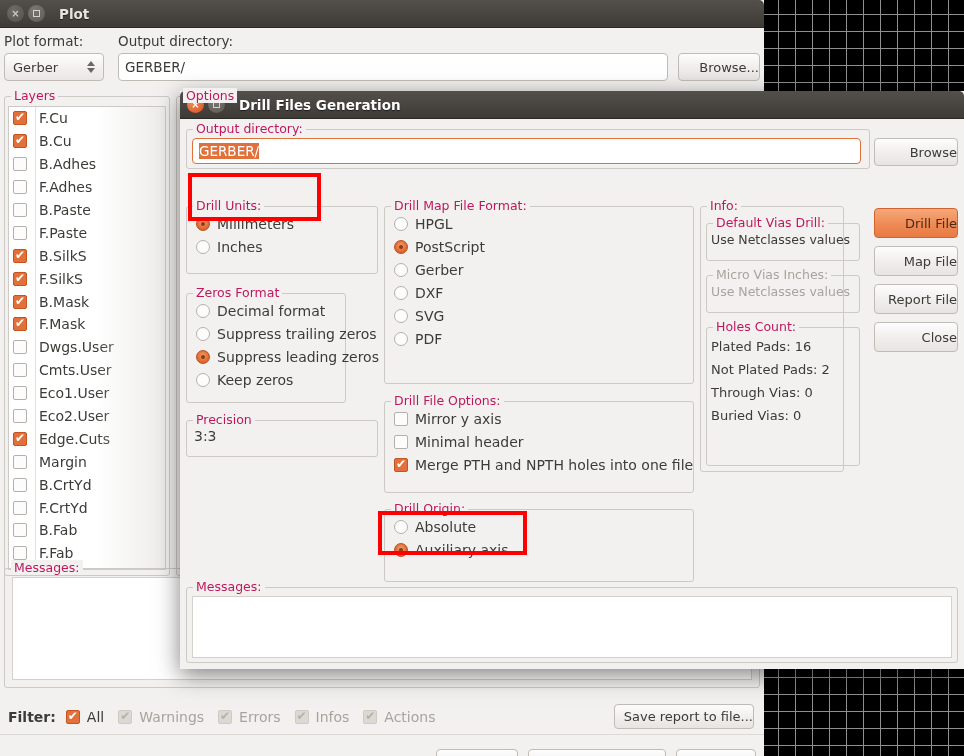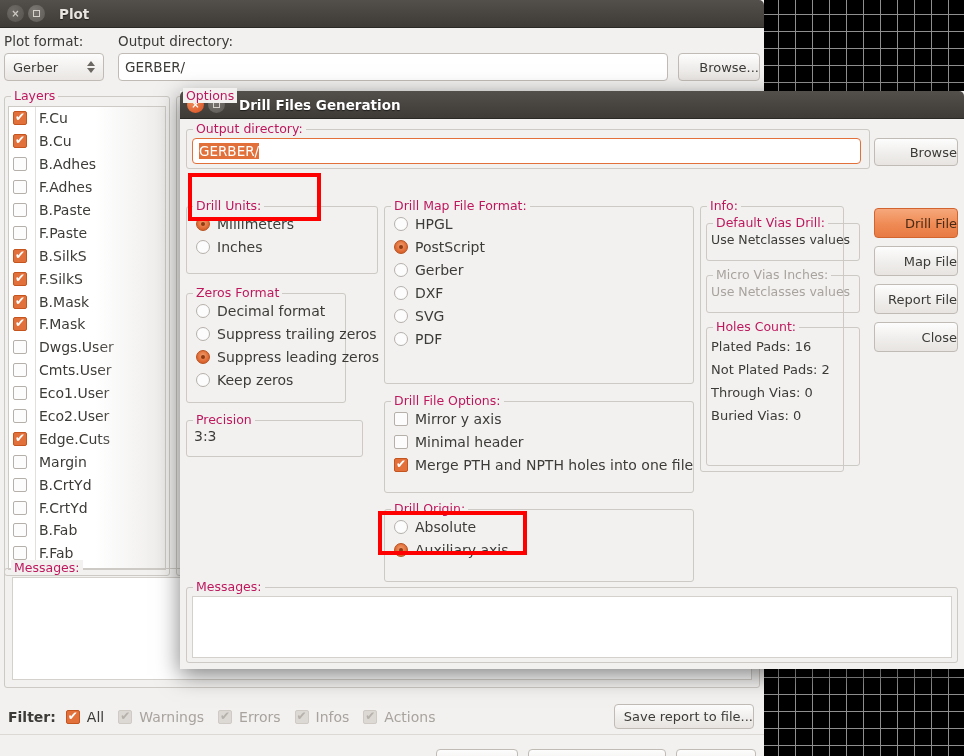--- a/index.html
+++ b/index.html
@@ -390,21 +390,21 @@
             <span class="radio on"></span>
             <span class="ctl-label">Suppress leading zeros</span>
           </div>
           <div class="radio-row">
             <span class="radio"></span>
             <span class="ctl-label">Keep zeros</span>
           </div>
         </div>
     </div>
 
-    <div class="group" style="left:6px; top:293px; width:177px; height:45px;">
+    <div class="group" style="left:6px; top:293px; width:192px; height:45px;">
       <div class="gb-frame"></div>
       <div class="gb-label">Precision</div>
       <div class="gb-content ctl-label" style="padding:16px 0 0 8px;">3:3</div>
     </div>
 
     <div class="group" style="left:204px; top:79px; width:310px; height:186px;">
       <div class="gb-frame"></div>
       <div class="gb-label">Drill Map File Format:</div>
       <div class="gb-content" id="drill-map-options" style="padding:14px 0 0 10px;">
           <div class="radio-row">

